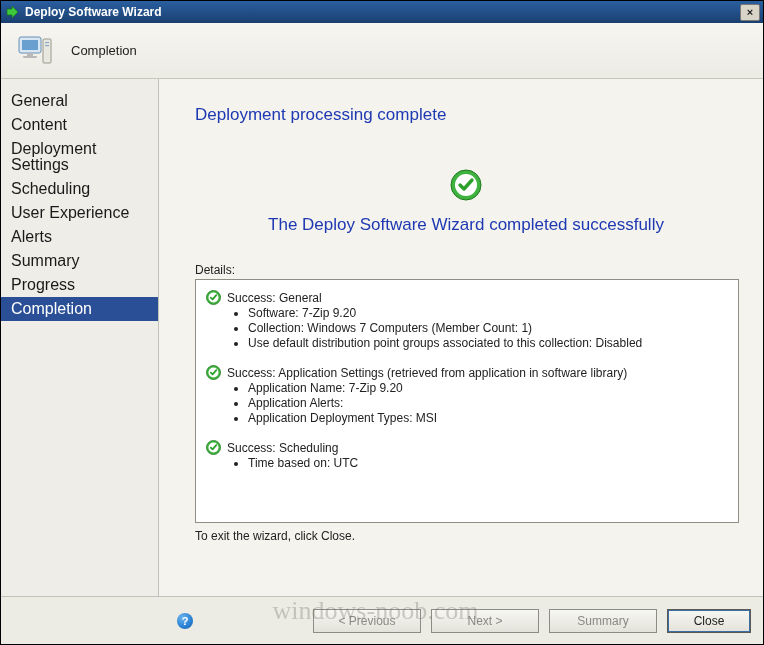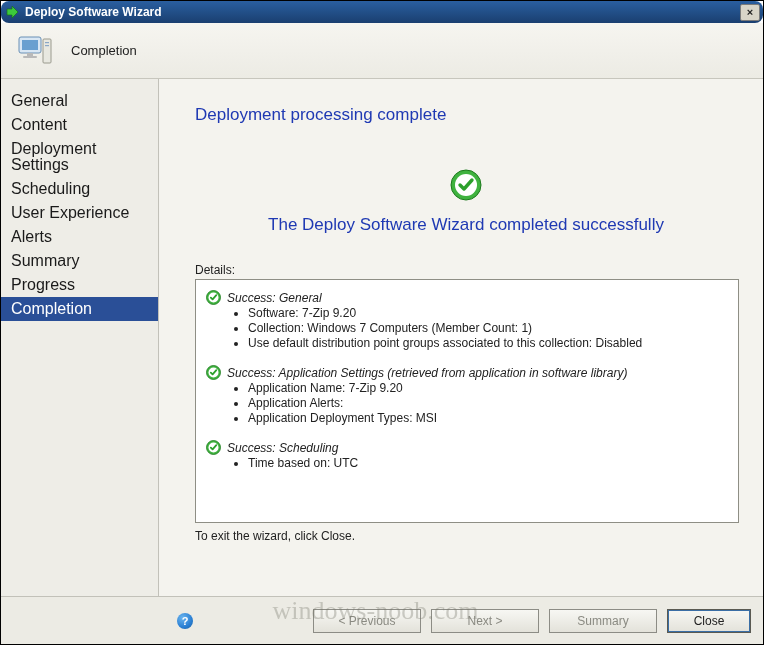--- a/index.html
+++ b/index.html
@@ -16,21 +16,20 @@
 
     
     .titlebar {
       height: 22px;
       background: linear-gradient(#2a5fa0, #1a3f70);
       color: #fff;
       display: flex;
       align-items: center;
       padding: 0 3px 0 4px;
       font-weight: bold;
-      border-radius: 8px;
     }
     .titlebar .arrow-icon {
       width: 14px; height: 14px;
       margin-right: 6px;
       display: inline-flex; align-items: center; justify-content: center;
     }
     .titlebar .title-text { flex: 1; font-size: 12px; }
     .titlebar .close-btn {
       width: 20px; height: 17px;
       background: #d8d4c8;
@@ -128,21 +127,20 @@
     }
     .details-box::-webkit-scrollbar { width: 17px; }
     .details-box::-webkit-scrollbar-track { background: #efefef; border-left: 1px solid #d0d0d0; }
     .details-box::-webkit-scrollbar-thumb { background: #c8c8c8; border: 1px solid #9c9c9c; }
     .details-box::-webkit-scrollbar-button { background: #e6e6e6; border: 1px solid #b4b4b4; height: 17px; }
 
     .d-group { margin-bottom: 14px; }
     .d-head {
       display: flex; align-items: center; gap: 6px;
       margin-bottom: 1px;
-      font-style: italic;
     }
     .d-head .small-check { width: 15px; height: 15px; flex-shrink: 0; }
     .d-list {
       list-style: disc;
       padding-left: 42px;
     }
     .d-list li { line-height: 15px; }
 
     .exit-text {
       margin-top: 6px;

